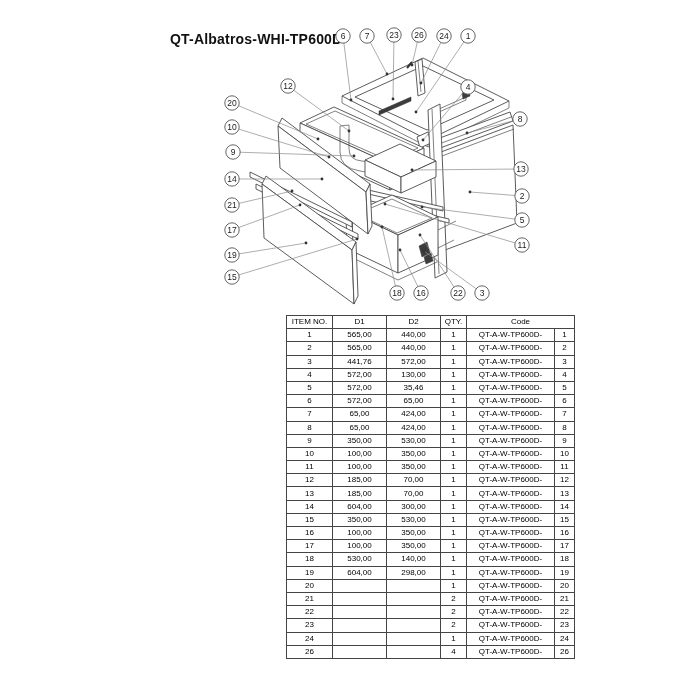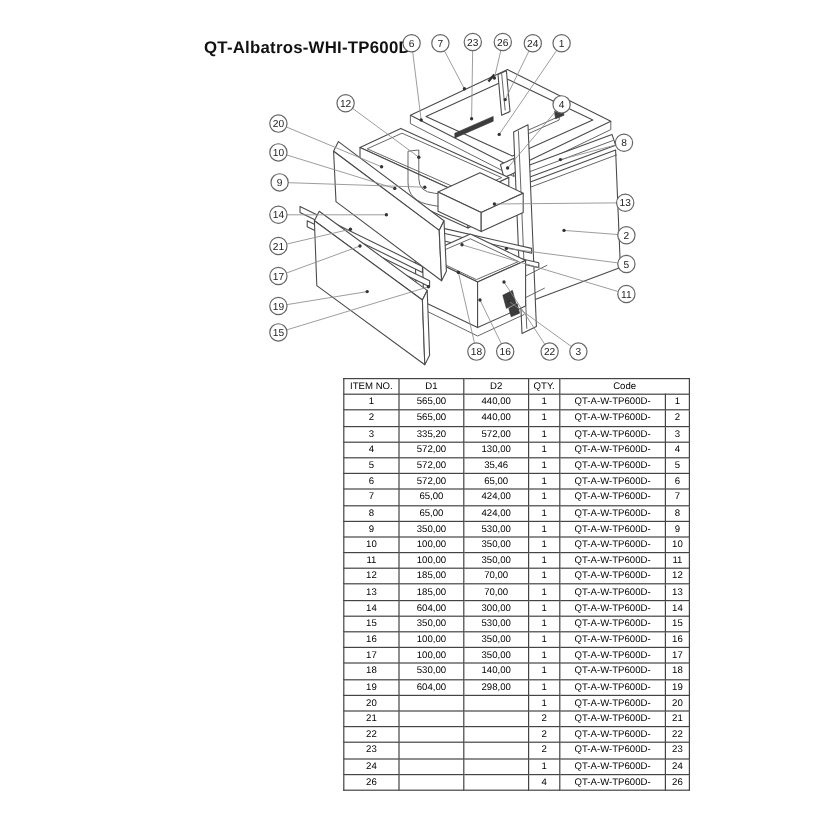--- a/index.html
+++ b/index.html
@@ -283,21 +283,21 @@
       <tr>
         <td>2</td>
         <td>565,00</td>
         <td>440,00</td>
         <td>1</td>
         <td>QT-A-W-TP600D-</td>
         <td>2</td>
       </tr>
       <tr>
         <td>3</td>
-        <td>335,20</td>
+        <td>441,76</td>
         <td>572,00</td>
         <td>1</td>
         <td>QT-A-W-TP600D-</td>
         <td>3</td>
       </tr>
       <tr>
         <td>4</td>
         <td>572,00</td>
         <td>130,00</td>
         <td>1</td>

